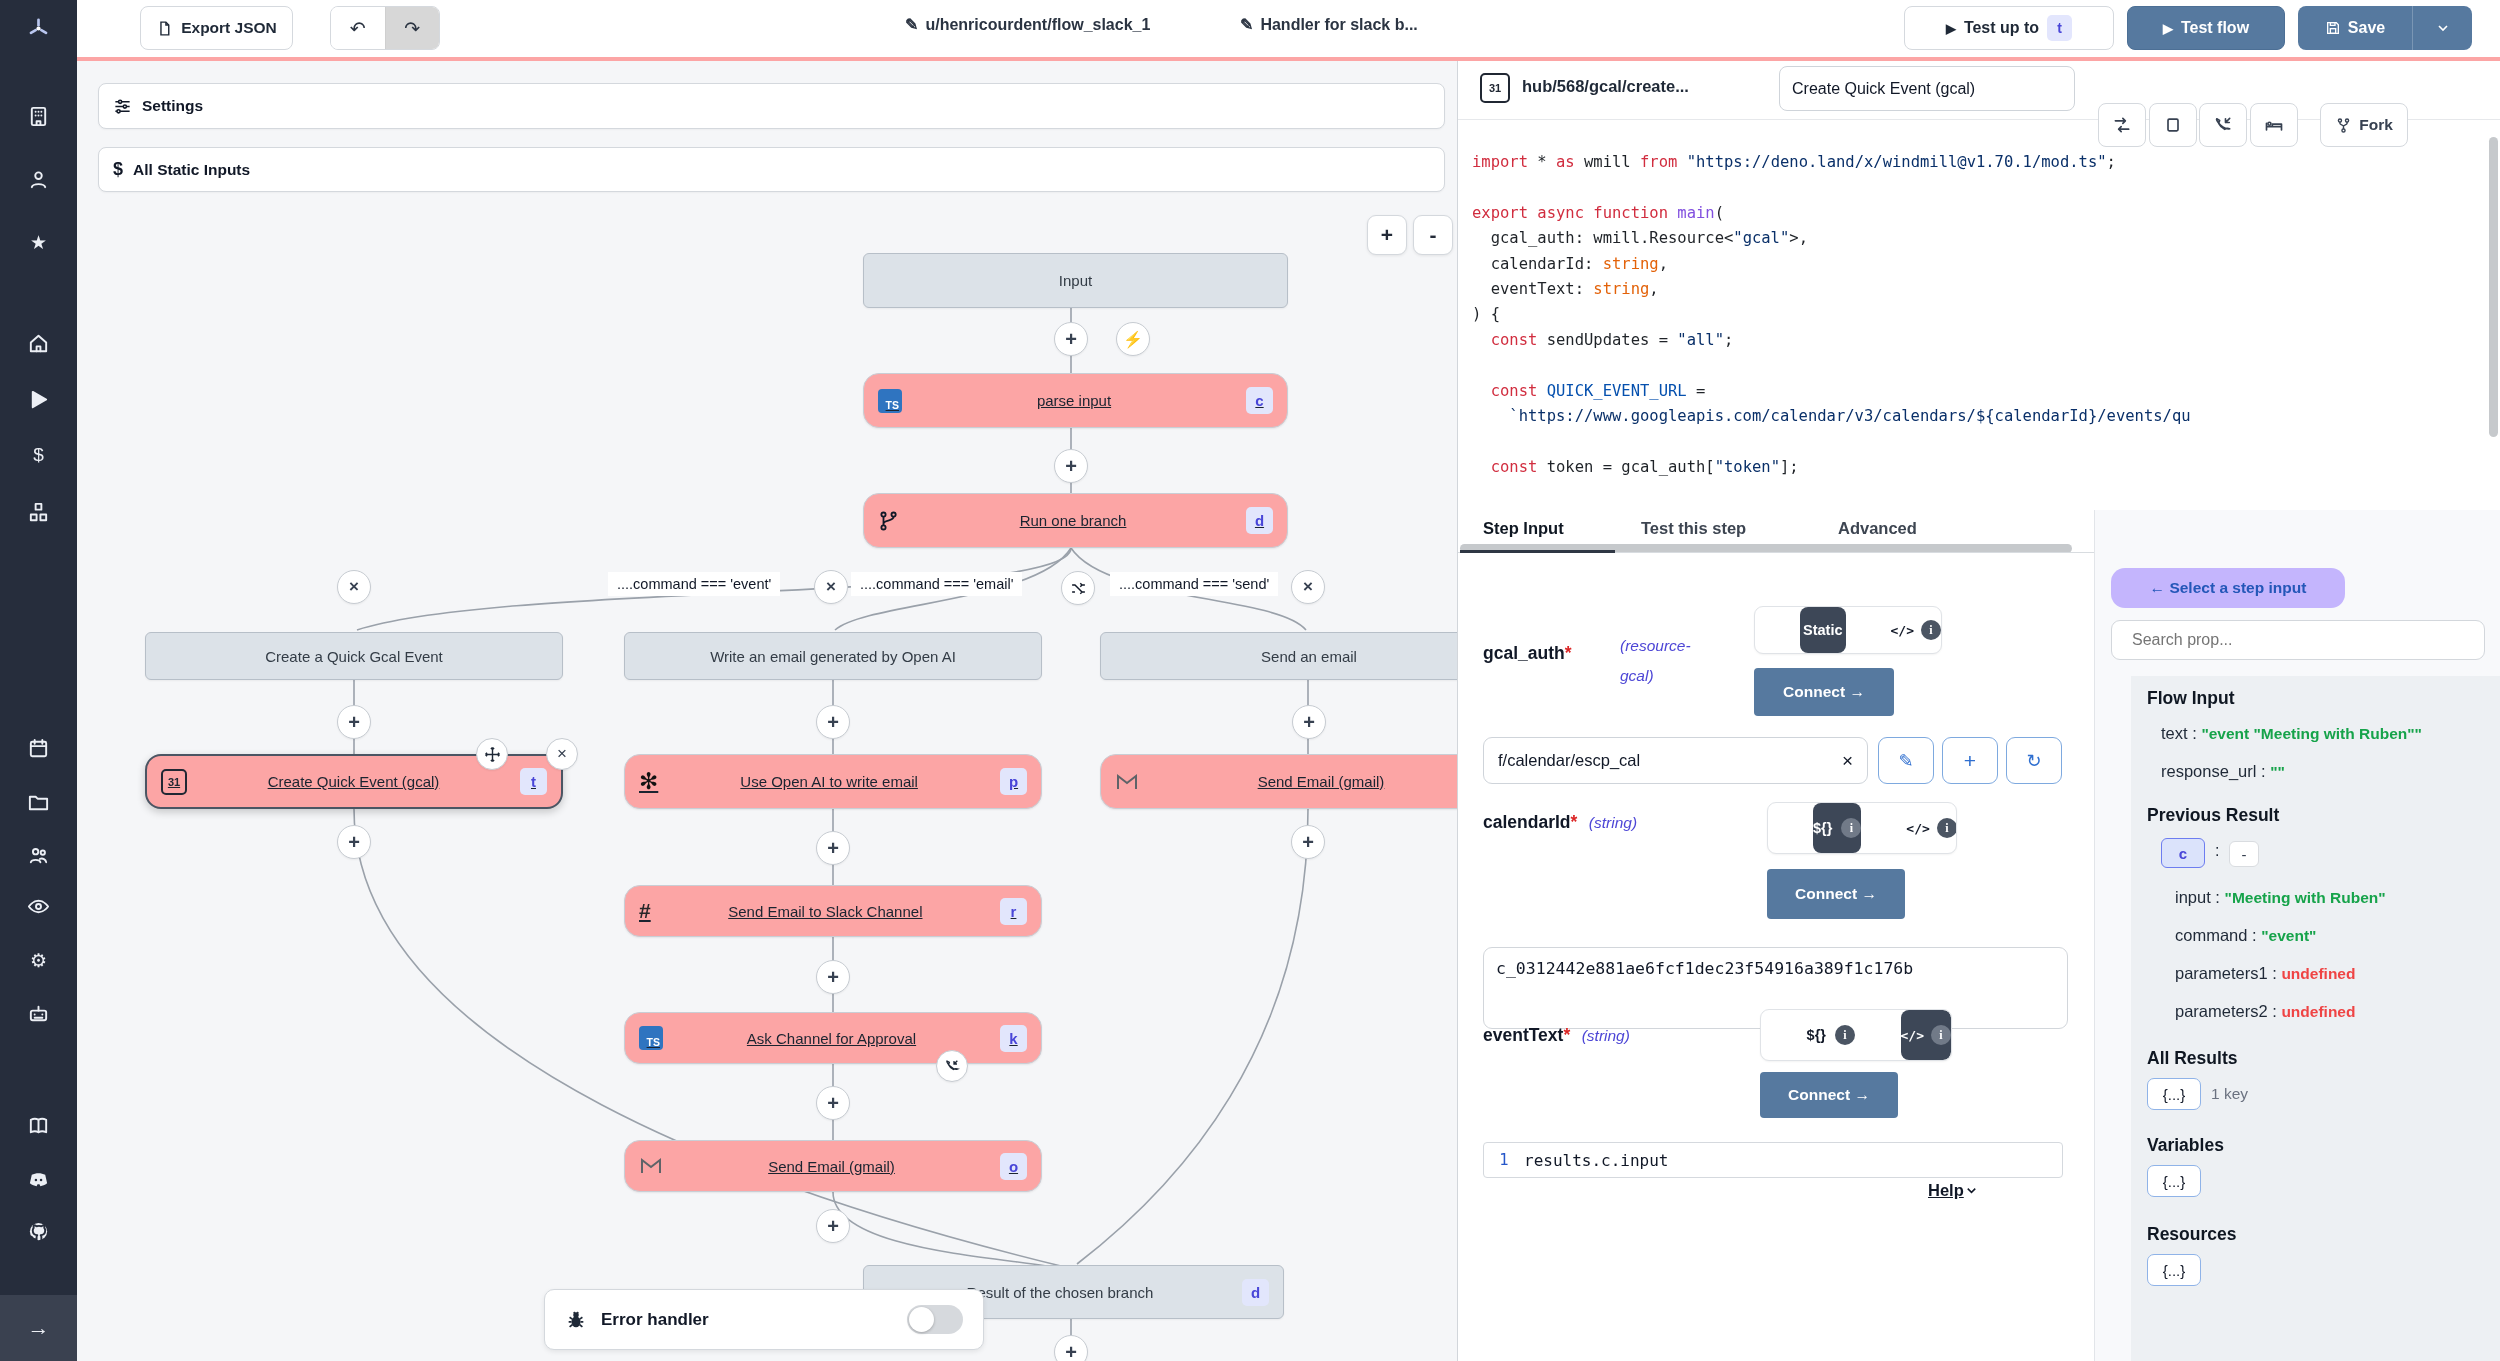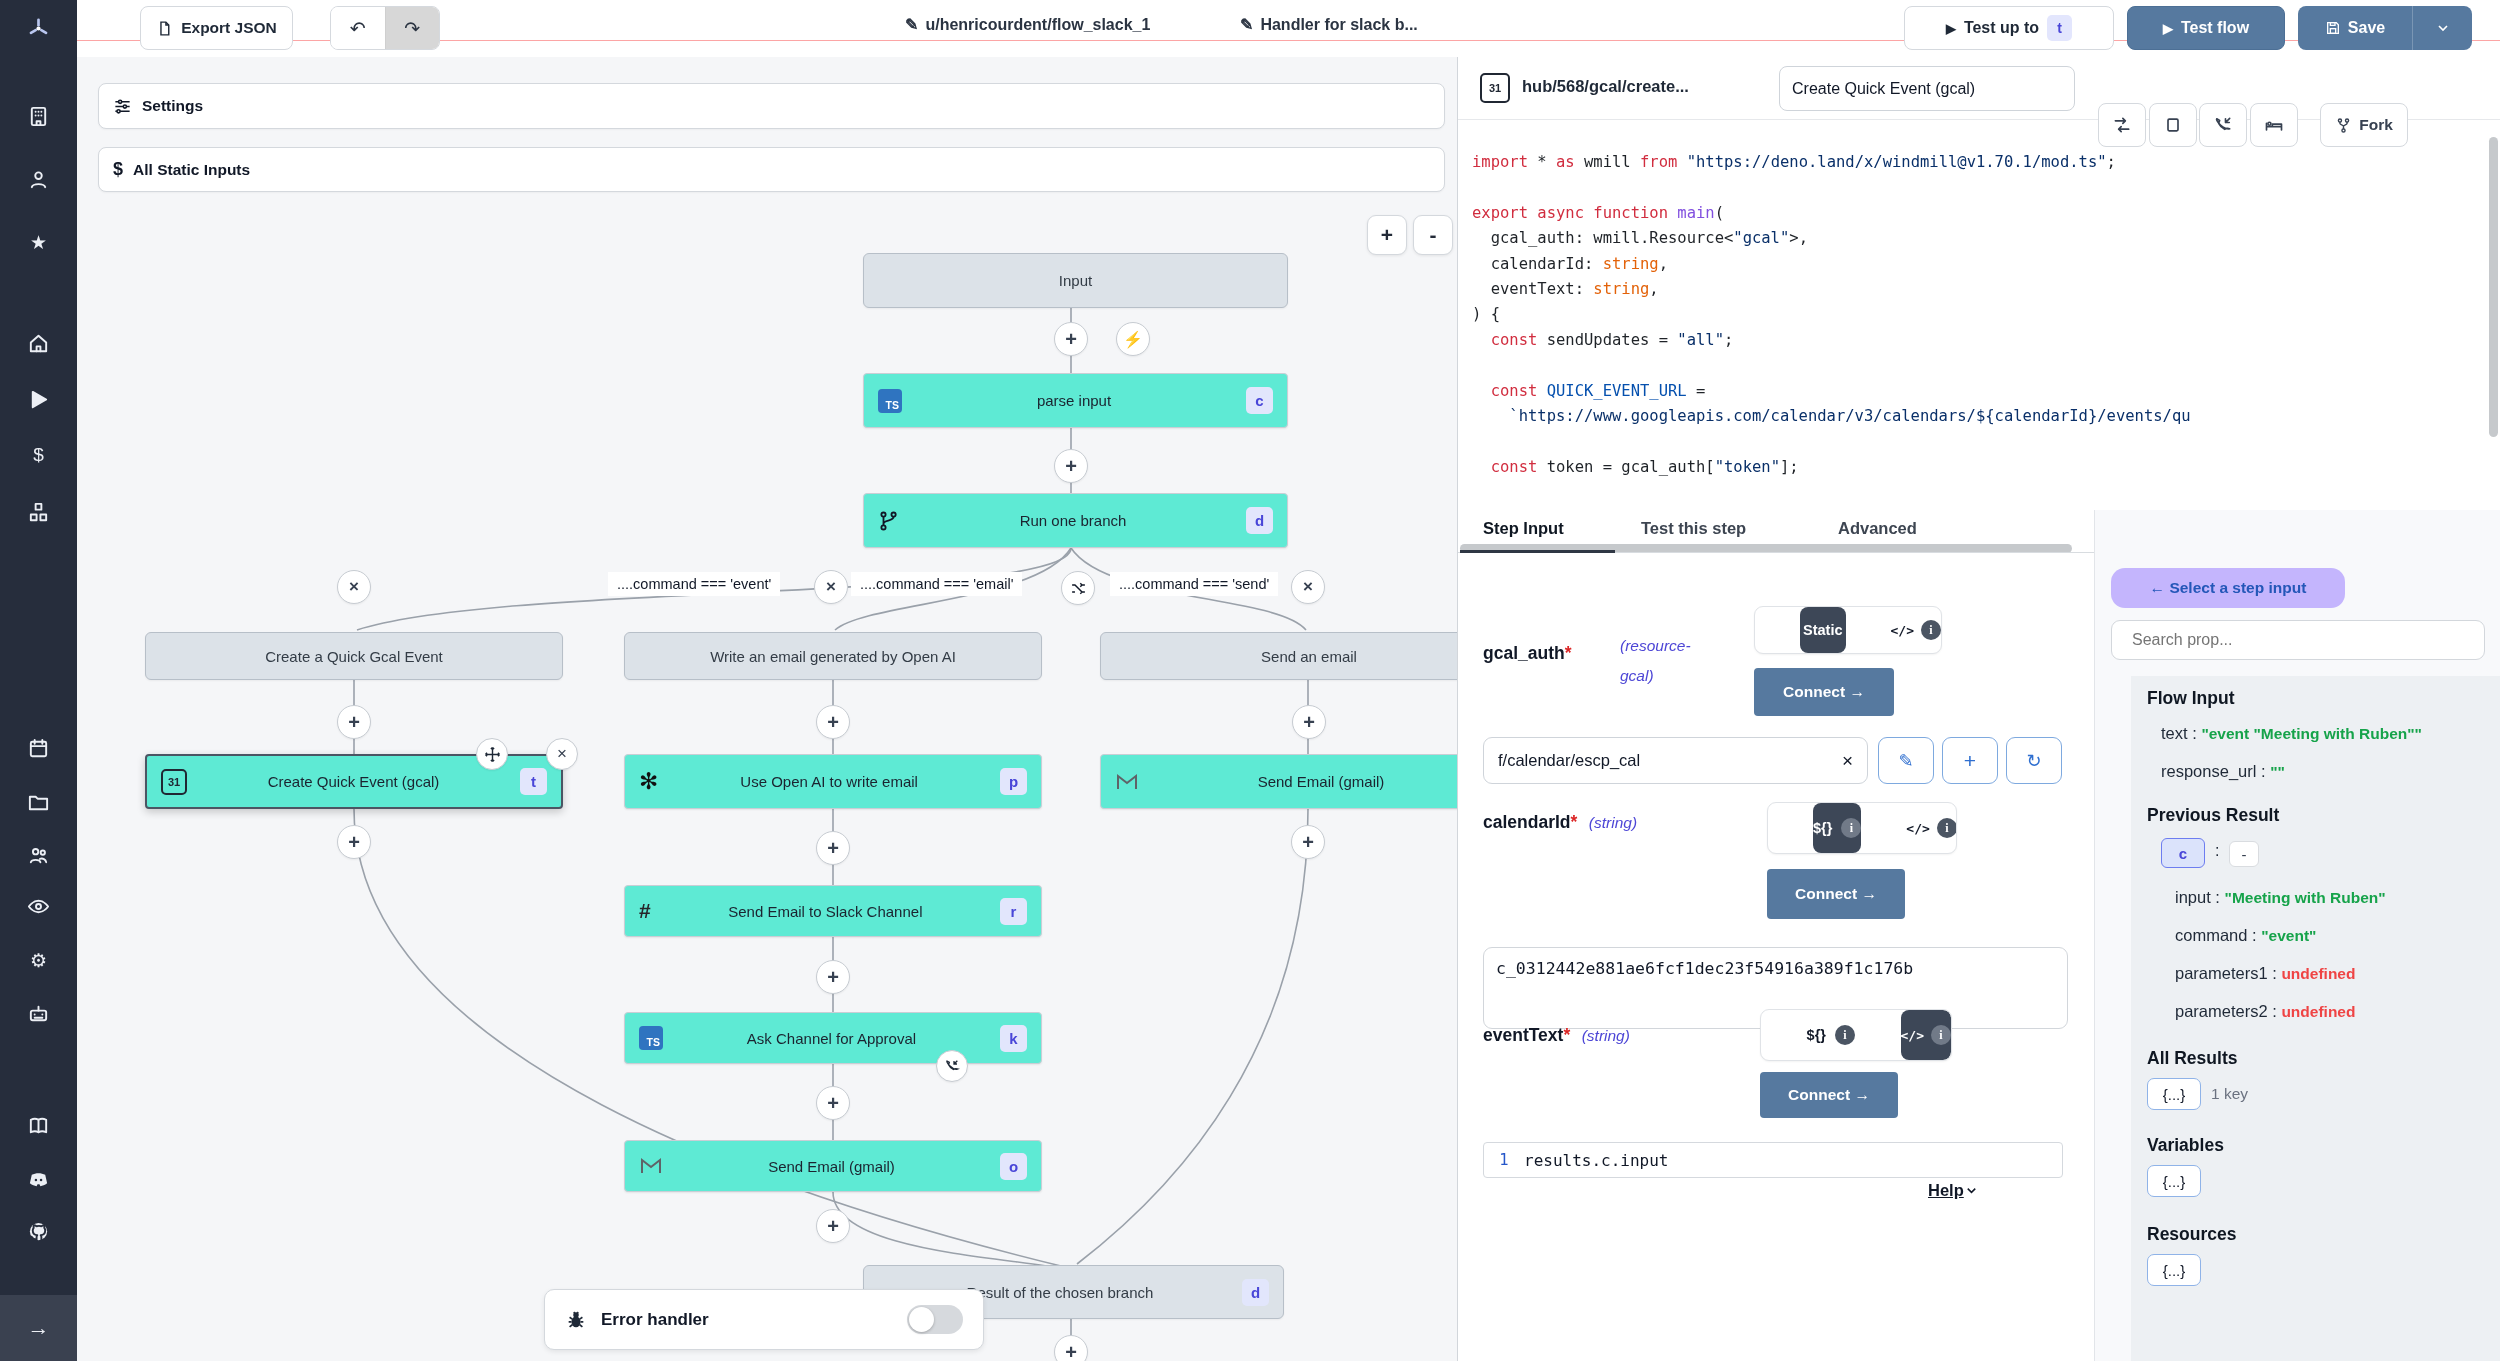--- a/index.html
+++ b/index.html
@@ -5,34 +5,34 @@
   * { margin:0; padding:0; box-sizing:border-box; }
   html,body { width:2500px; height:1361px; overflow:hidden; background:#fff;
     font-family:"Liberation Sans", sans-serif; color:#1f2937; }
   .abs { position:absolute; }
   
   #sidebar { left:0; top:0; width:77px; height:1361px; background:#262d3c; z-index:50; }
   .side-icon { position:absolute; left:0; width:77px; height:40px; display:flex; align-items:center; justify-content:center; color:#eceff5; font-size:19px; cursor:pointer; }
   .side-icon svg { width:23px; height:23px; stroke:#eceff5; fill:none; stroke-width:2; stroke-linecap:round; stroke-linejoin:round; }
   #side-bottom { position:absolute; left:0; top:1295px; width:77px; height:66px; background:#3a4150; display:flex; align-items:center; justify-content:center; color:#eceff5; font-size:22px; }
   
-  #topbar { left:77px; top:0; width:2423px; height:41px; background:#fff; border-bottom:1px solid #fca5a5; z-index:40; }
+  #topbar { left:77px; top:0; width:2423px; height:61px; background:#fff; border-bottom:4px solid #fca5a5; z-index:40; }
   .btn { display:flex; align-items:center; justify-content:center; gap:8px; border-radius:8px; font-weight:600; cursor:pointer; }
   .btn-white { background:#fff; border:1px solid #d5d9de; color:#1f2937; }
   .btn-blue { background:#56799f; color:#fff; border:1px solid #4c6f95; }
   .crumb { display:flex; align-items:center; gap:7px; font-weight:600; font-size:16px; color:#2b3442; }
   .kbd-t { background:#e3e6fd; color:#4946d8; border-radius:5px; width:25px; height:26px; display:flex; align-items:center; justify-content:center; font-weight:700; font-size:14px; }
   
   #flow { left:77px; top:57px; width:1381px; height:1304px; background:#f5f6f8; overflow:hidden; border-right:1px solid #d2d6db; }
   .bar { position:absolute; left:21px; width:1347px; background:#fff; border:1px solid #d4d8dd; border-radius:8px; display:flex; align-items:center; gap:10px; padding:0 14px; font-weight:700; font-size:15.5px; color:#111827; box-shadow:0 1px 2px rgba(0,0,0,.04); cursor:pointer; }
   .zoom-btn { position:absolute; width:40px; height:40px; background:#fff; border:1px solid #d4d8dd; border-radius:9px; display:flex; align-items:center; justify-content:center; font-size:21px; font-weight:700; color:#232b38; box-shadow:0 1px 3px rgba(0,0,0,.08); cursor:pointer; }
   #edges { position:absolute; left:0; top:0; z-index:0; }
   #edges path { stroke:#9aa1aa; stroke-width:1.6; fill:none; }
   .gnode { position:absolute; height:52px; background:#dce2e8; border:1px solid #b7bfc8; border-radius:6px; display:flex; align-items:center; justify-content:center; font-size:15px; color:#333c46; z-index:2; box-shadow:0 1px 2px rgba(0,0,0,.05); cursor:pointer; }
-  .wnode { position:absolute; height:55px; background:#5eead4; border:1px solid #c9ced5; border-radius:4px; display:flex; align-items:center; padding:0 14px; font-size:15px; color:#1b2430; z-index:2; box-shadow:0 1px 2px rgba(0,0,0,.07); cursor:pointer; }
+  .wnode { position:absolute; height:55px; background:#fca5a5; border:1px solid #c9ced5; border-radius:16px; display:flex; align-items:center; padding:0 14px; font-size:15px; color:#1b2430; z-index:2; box-shadow:0 1px 2px rgba(0,0,0,.07); cursor:pointer;text-decoration:underline; }
   .wnode .nlabel { flex:1; text-align:center; }
   .wnode.selected { border:2px solid #4b5563; box-shadow:0 3px 8px rgba(0,0,0,.2); }
   .badge { min-width:27px; height:27px; background:#e2e6fc; color:#4946d8; border-radius:5px; font-weight:700; font-size:15px; display:flex; align-items:center; justify-content:center; padding:0 4px; }
   .circ { position:absolute; background:#fff; border:1px solid #c7ccd2; border-radius:50%; display:flex; align-items:center; justify-content:center; color:#374151; z-index:3; box-shadow:0 1px 2px rgba(0,0,0,.06); cursor:pointer; }
   .circ34 { width:34px; height:34px; font-size:20px; font-weight:600; }
   .circ32 { width:32px; height:32px; font-size:16px; }
   .condlab { position:absolute; background:#fff; padding:4px 9px; font-size:14.5px; color:#111827; z-index:2; white-space:nowrap; }
   .ts-ico { width:24px; height:24px; background:#2f74c0; border-radius:4px; color:#fff; font-weight:700; font-size:10.5px; display:flex; align-items:flex-end; justify-content:flex-end; padding:2px 3px; }
   .cal-ico { width:26px; height:26px; border:2px solid #202733; border-radius:5px; color:#202733; font-weight:700; font-size:11px; display:flex; align-items:center; justify-content:center; }
   .err-card { position:absolute; background:#fff; border:1px solid #d4d8dd; border-radius:10px; box-shadow:0 2px 5px rgba(0,0,0,.08); display:flex; align-items:center; gap:14px; padding:0 20px; z-index:4; }

